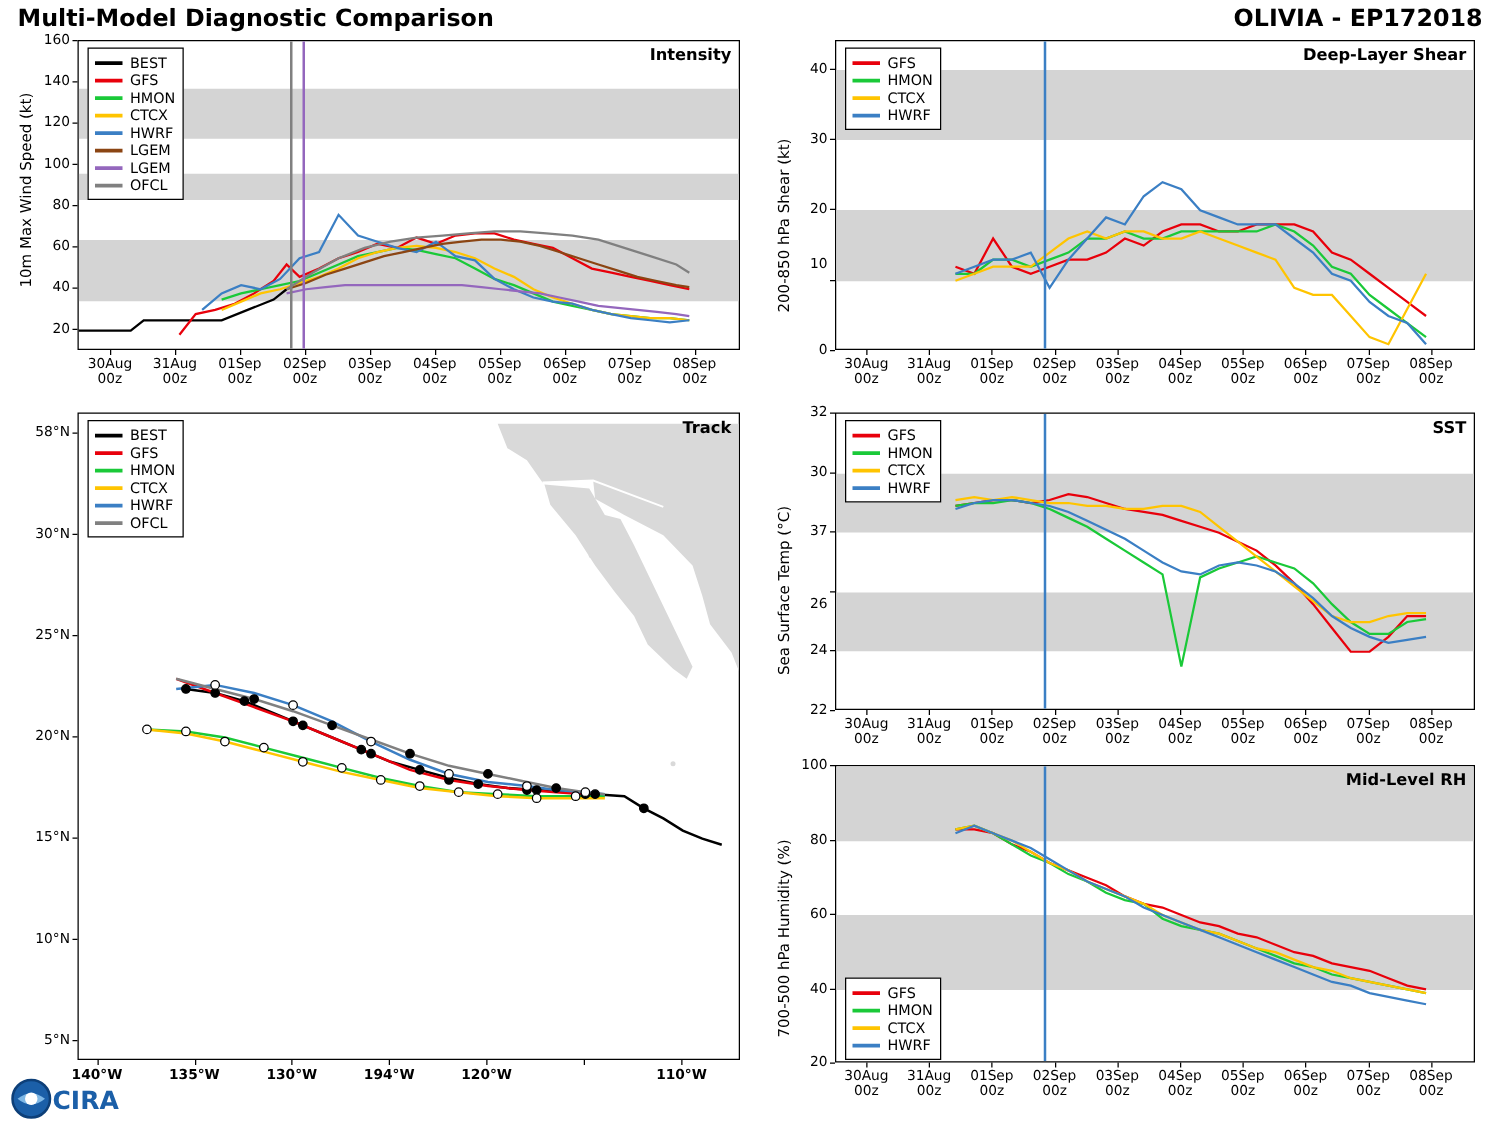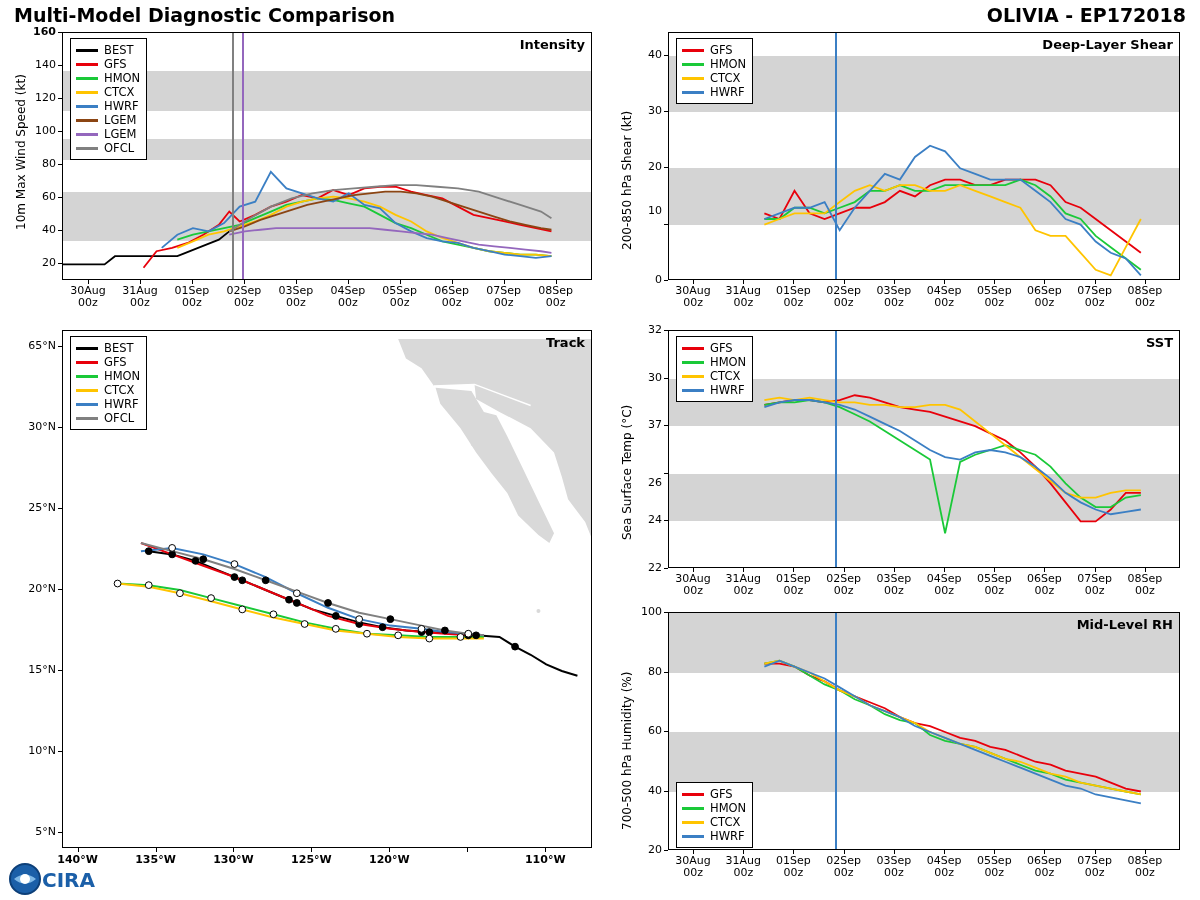--- a/index.html
+++ b/index.html
@@ -61,21 +61,21 @@
       <div class="tick ytick" style="left: 18px; width: 38px; top: 190.333px;">60</div>
       <div class="tickmark" style="left: 58px; top: 197.333px; width: 4px; height: 1px;"></div>
       <div class="tick ytick" style="left: 18px; width: 38px; top: 157.267px;">80</div>
       <div class="tickmark" style="left: 58px; top: 164.267px; width: 4px; height: 1px;"></div>
       <div class="tick ytick" style="left: 18px; width: 38px; top: 124.2px;">100</div>
       <div class="tickmark" style="left: 58px; top: 131.2px; width: 4px; height: 1px;"></div>
       <div class="tick ytick" style="left: 18px; width: 38px; top: 91.1333px;">120</div>
       <div class="tickmark" style="left: 58px; top: 98.1333px; width: 4px; height: 1px;"></div>
       <div class="tick ytick" style="left: 18px; width: 38px; top: 58.0667px;">140</div>
       <div class="tickmark" style="left: 58px; top: 65.0667px; width: 4px; height: 1px;"></div>
-      <div class="tick ytick" style="left: 18px; width: 38px; top: 25px; font-weight: bold;">160</div>
+      <div class="tick ytick" style="left: 18px; width: 38px; top: 25px;">160</div>
       <div class="tickmark" style="left: 58px; top: 32px; width: 4px; height: 1px;"></div>
     </div>
   <div id="xticks-intensity">
       <div class="tick xtick" style="left: 55.9804px; width: 64px; top: 285px;">30Aug<br>00z</div>
       <div class="tickmark" style="left: 87.9804px; top: 280px; width: 1px; height: 4px;"></div>
       <div class="tick xtick" style="left: 107.941px; width: 64px; top: 285px;">31Aug<br>00z</div>
       <div class="tickmark" style="left: 139.941px; top: 280px; width: 1px; height: 4px;"></div>
       <div class="tick xtick" style="left: 159.902px; width: 64px; top: 285px;">01Sep<br>00z</div>
       <div class="tickmark" style="left: 191.902px; top: 280px; width: 1px; height: 4px;"></div>
       <div class="tick xtick" style="left: 211.863px; width: 64px; top: 285px;">02Sep<br>00z</div>
@@ -190,31 +190,31 @@
       <div class="tick ytick" style="left: 14px; width: 42px; top: 743.875px;">10°N</div>
       <div class="tickmark" style="left: 58px; top: 750.875px; width: 4px; height: 1px;"></div>
       <div class="tick ytick" style="left: 14px; width: 42px; top: 662.938px;">15°N</div>
       <div class="tickmark" style="left: 58px; top: 669.938px; width: 4px; height: 1px;"></div>
       <div class="tick ytick" style="left: 14px; width: 42px; top: 582px;">20°N</div>
       <div class="tickmark" style="left: 58px; top: 589px; width: 4px; height: 1px;"></div>
       <div class="tick ytick" style="left: 14px; width: 42px; top: 501.062px;">25°N</div>
       <div class="tickmark" style="left: 58px; top: 508.062px; width: 4px; height: 1px;"></div>
       <div class="tick ytick" style="left: 14px; width: 42px; top: 420.125px;">30°N</div>
       <div class="tickmark" style="left: 58px; top: 427.125px; width: 4px; height: 1px;"></div>
-      <div class="tick ytick" style="left: 14px; width: 42px; top: 339.188px;">65°N</div>
+      <div class="tick ytick" style="left: 14px; width: 42px; top: 339.188px;">58°N</div>
       <div class="tickmark" style="left: 58px; top: 346.188px; width: 4px; height: 1px;"></div>
     </div>
   <div id="xticks-track">
       <div class="tick xtick" style="left: 42.5882px; width: 70px; top: 854px; font-weight: bold;">140°W</div>
       <div class="tickmark" style="left: 77.5882px; top: 848px; width: 1px; height: 4px;"></div>
       <div class="tick xtick" style="left: 120.529px; width: 70px; top: 854px; font-weight: bold;">135°W</div>
       <div class="tickmark" style="left: 155.529px; top: 848px; width: 1px; height: 4px;"></div>
       <div class="tick xtick" style="left: 198.471px; width: 70px; top: 854px; font-weight: bold;">130°W</div>
       <div class="tickmark" style="left: 233.471px; top: 848px; width: 1px; height: 4px;"></div>
-      <div class="tick xtick" style="left: 276.412px; width: 70px; top: 854px; font-weight: bold;">125°W</div>
+      <div class="tick xtick" style="left: 276.412px; width: 70px; top: 854px; font-weight: bold;">194°W</div>
       <div class="tickmark" style="left: 311.412px; top: 848px; width: 1px; height: 4px;"></div>
       <div class="tick xtick" style="left: 354.353px; width: 70px; top: 854px; font-weight: bold;">120°W</div>
       <div class="tickmark" style="left: 389.353px; top: 848px; width: 1px; height: 4px;"></div>
       <div class="tick xtick" style="left: 432.294px; width: 70px; top: 901px; font-weight: bold;">115°W</div>
       <div class="tickmark" style="left: 467.294px; top: 848px; width: 1px; height: 4px;"></div>
       <div class="tick xtick" style="left: 510.235px; width: 70px; top: 854px; font-weight: bold;">110°W</div>
       <div class="tickmark" style="left: 545.235px; top: 848px; width: 1px; height: 4px;"></div>
     </div>
   <div class="legend" id="legend-track" style="left:70px;top:336px;">
       <div class="row">

